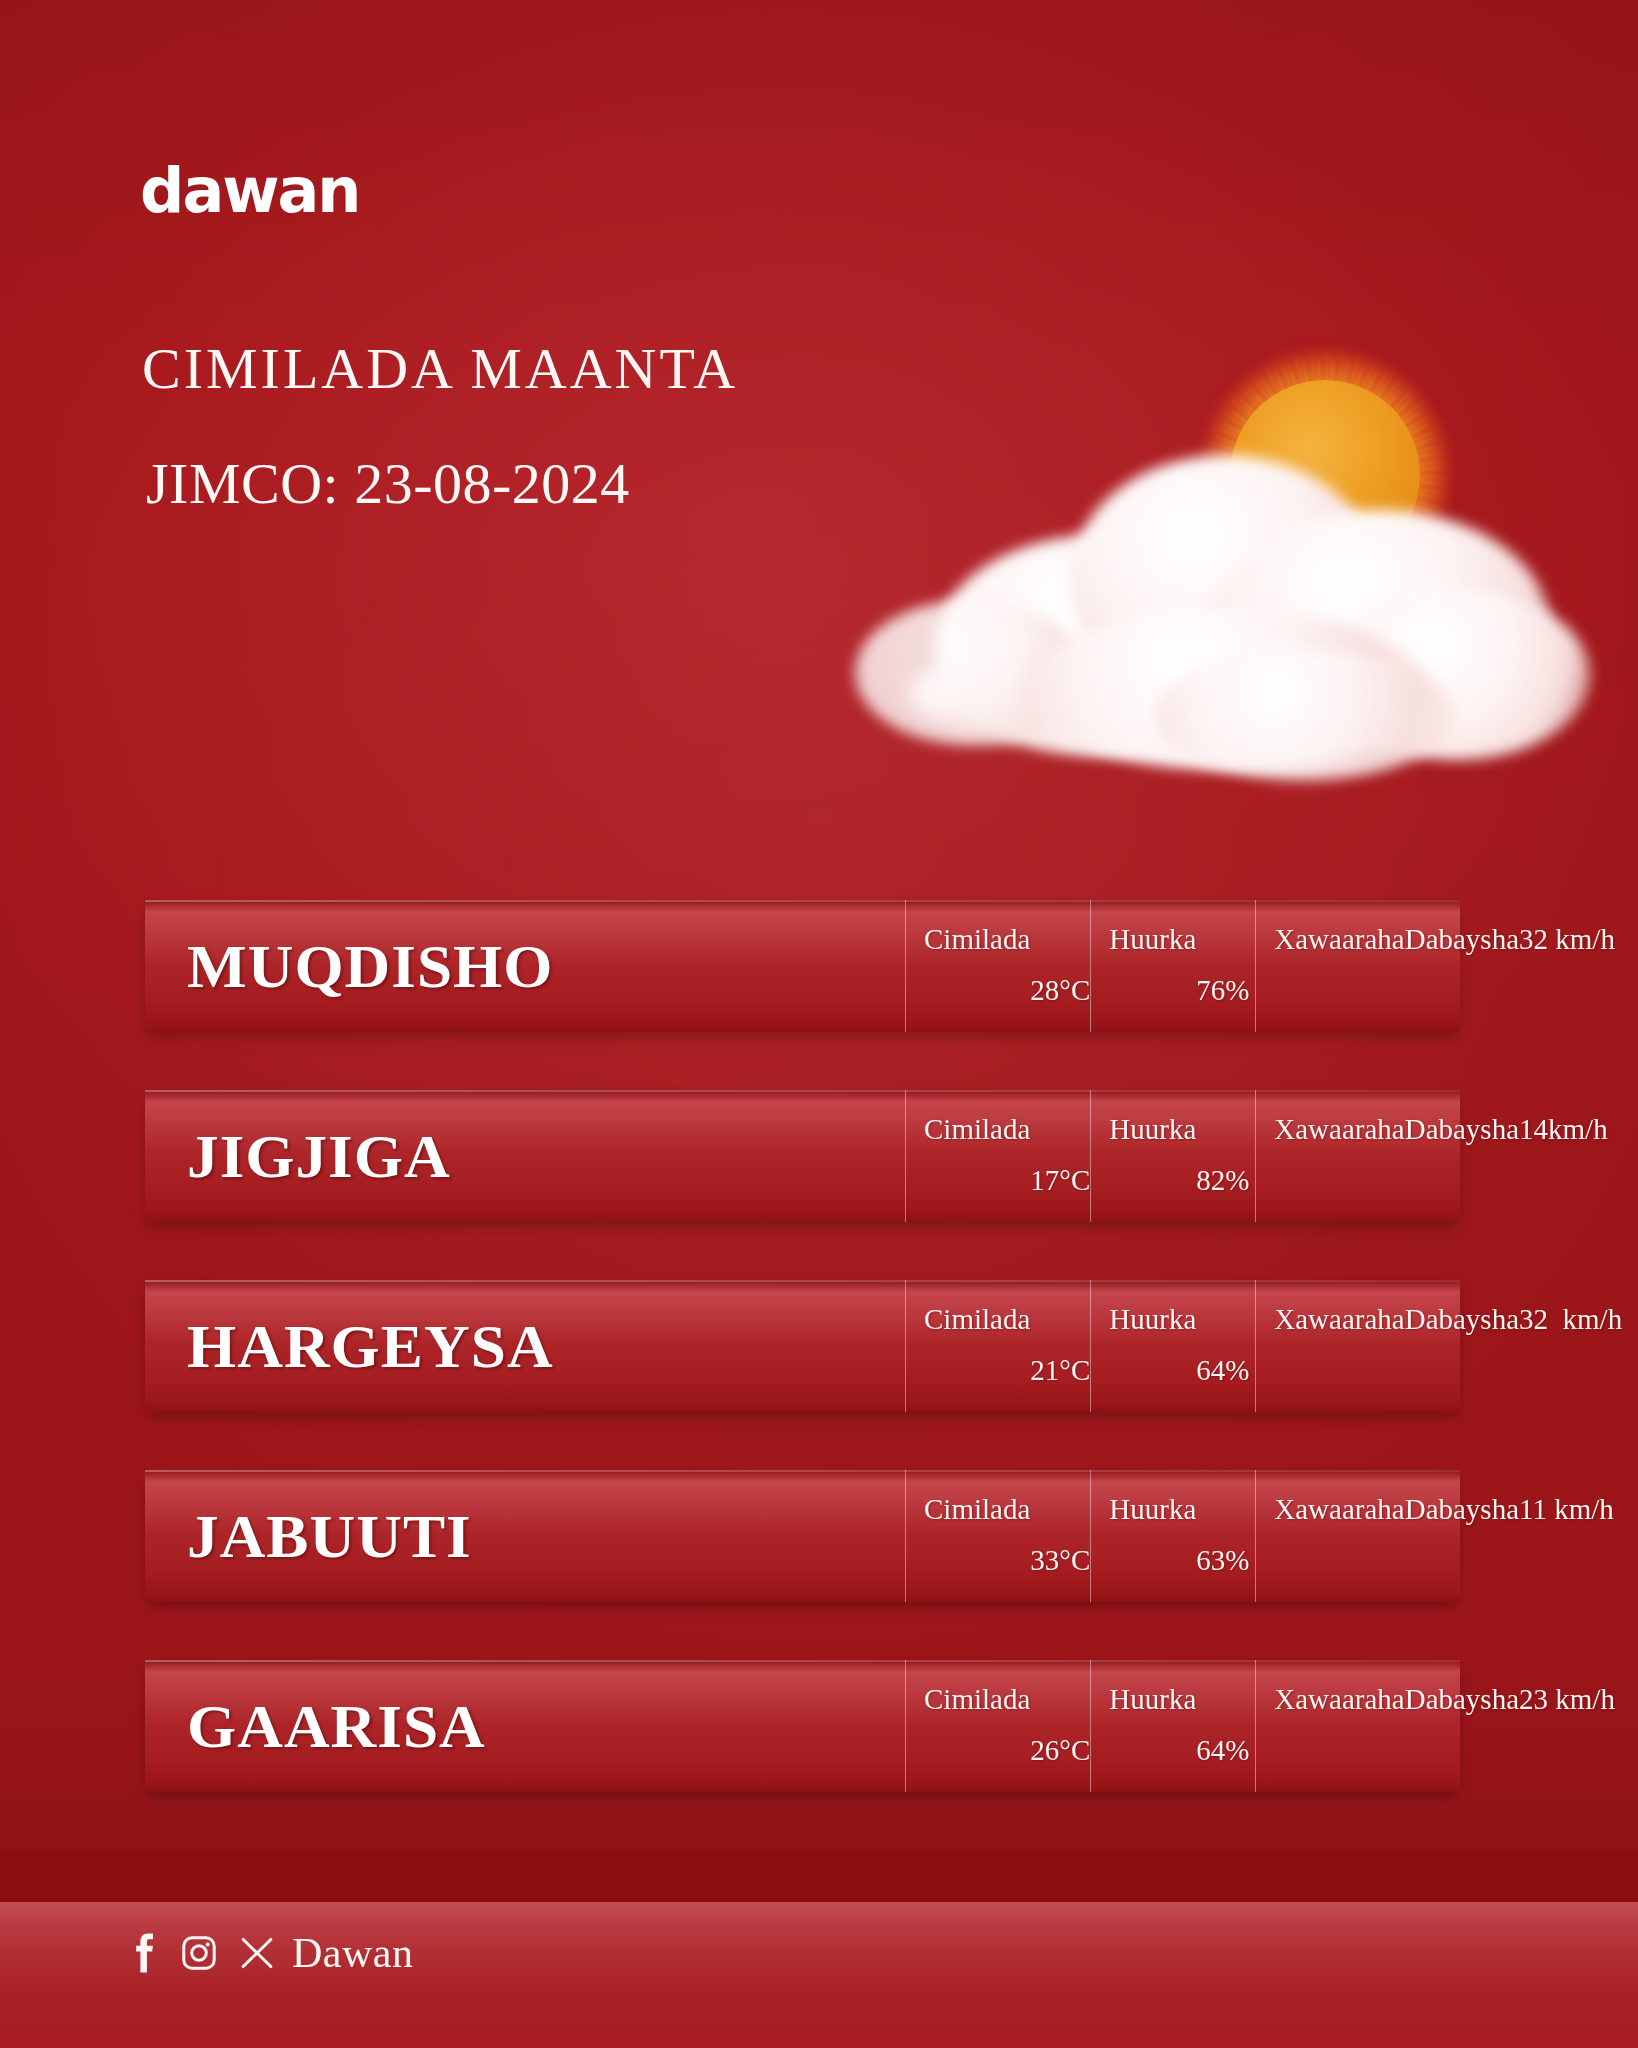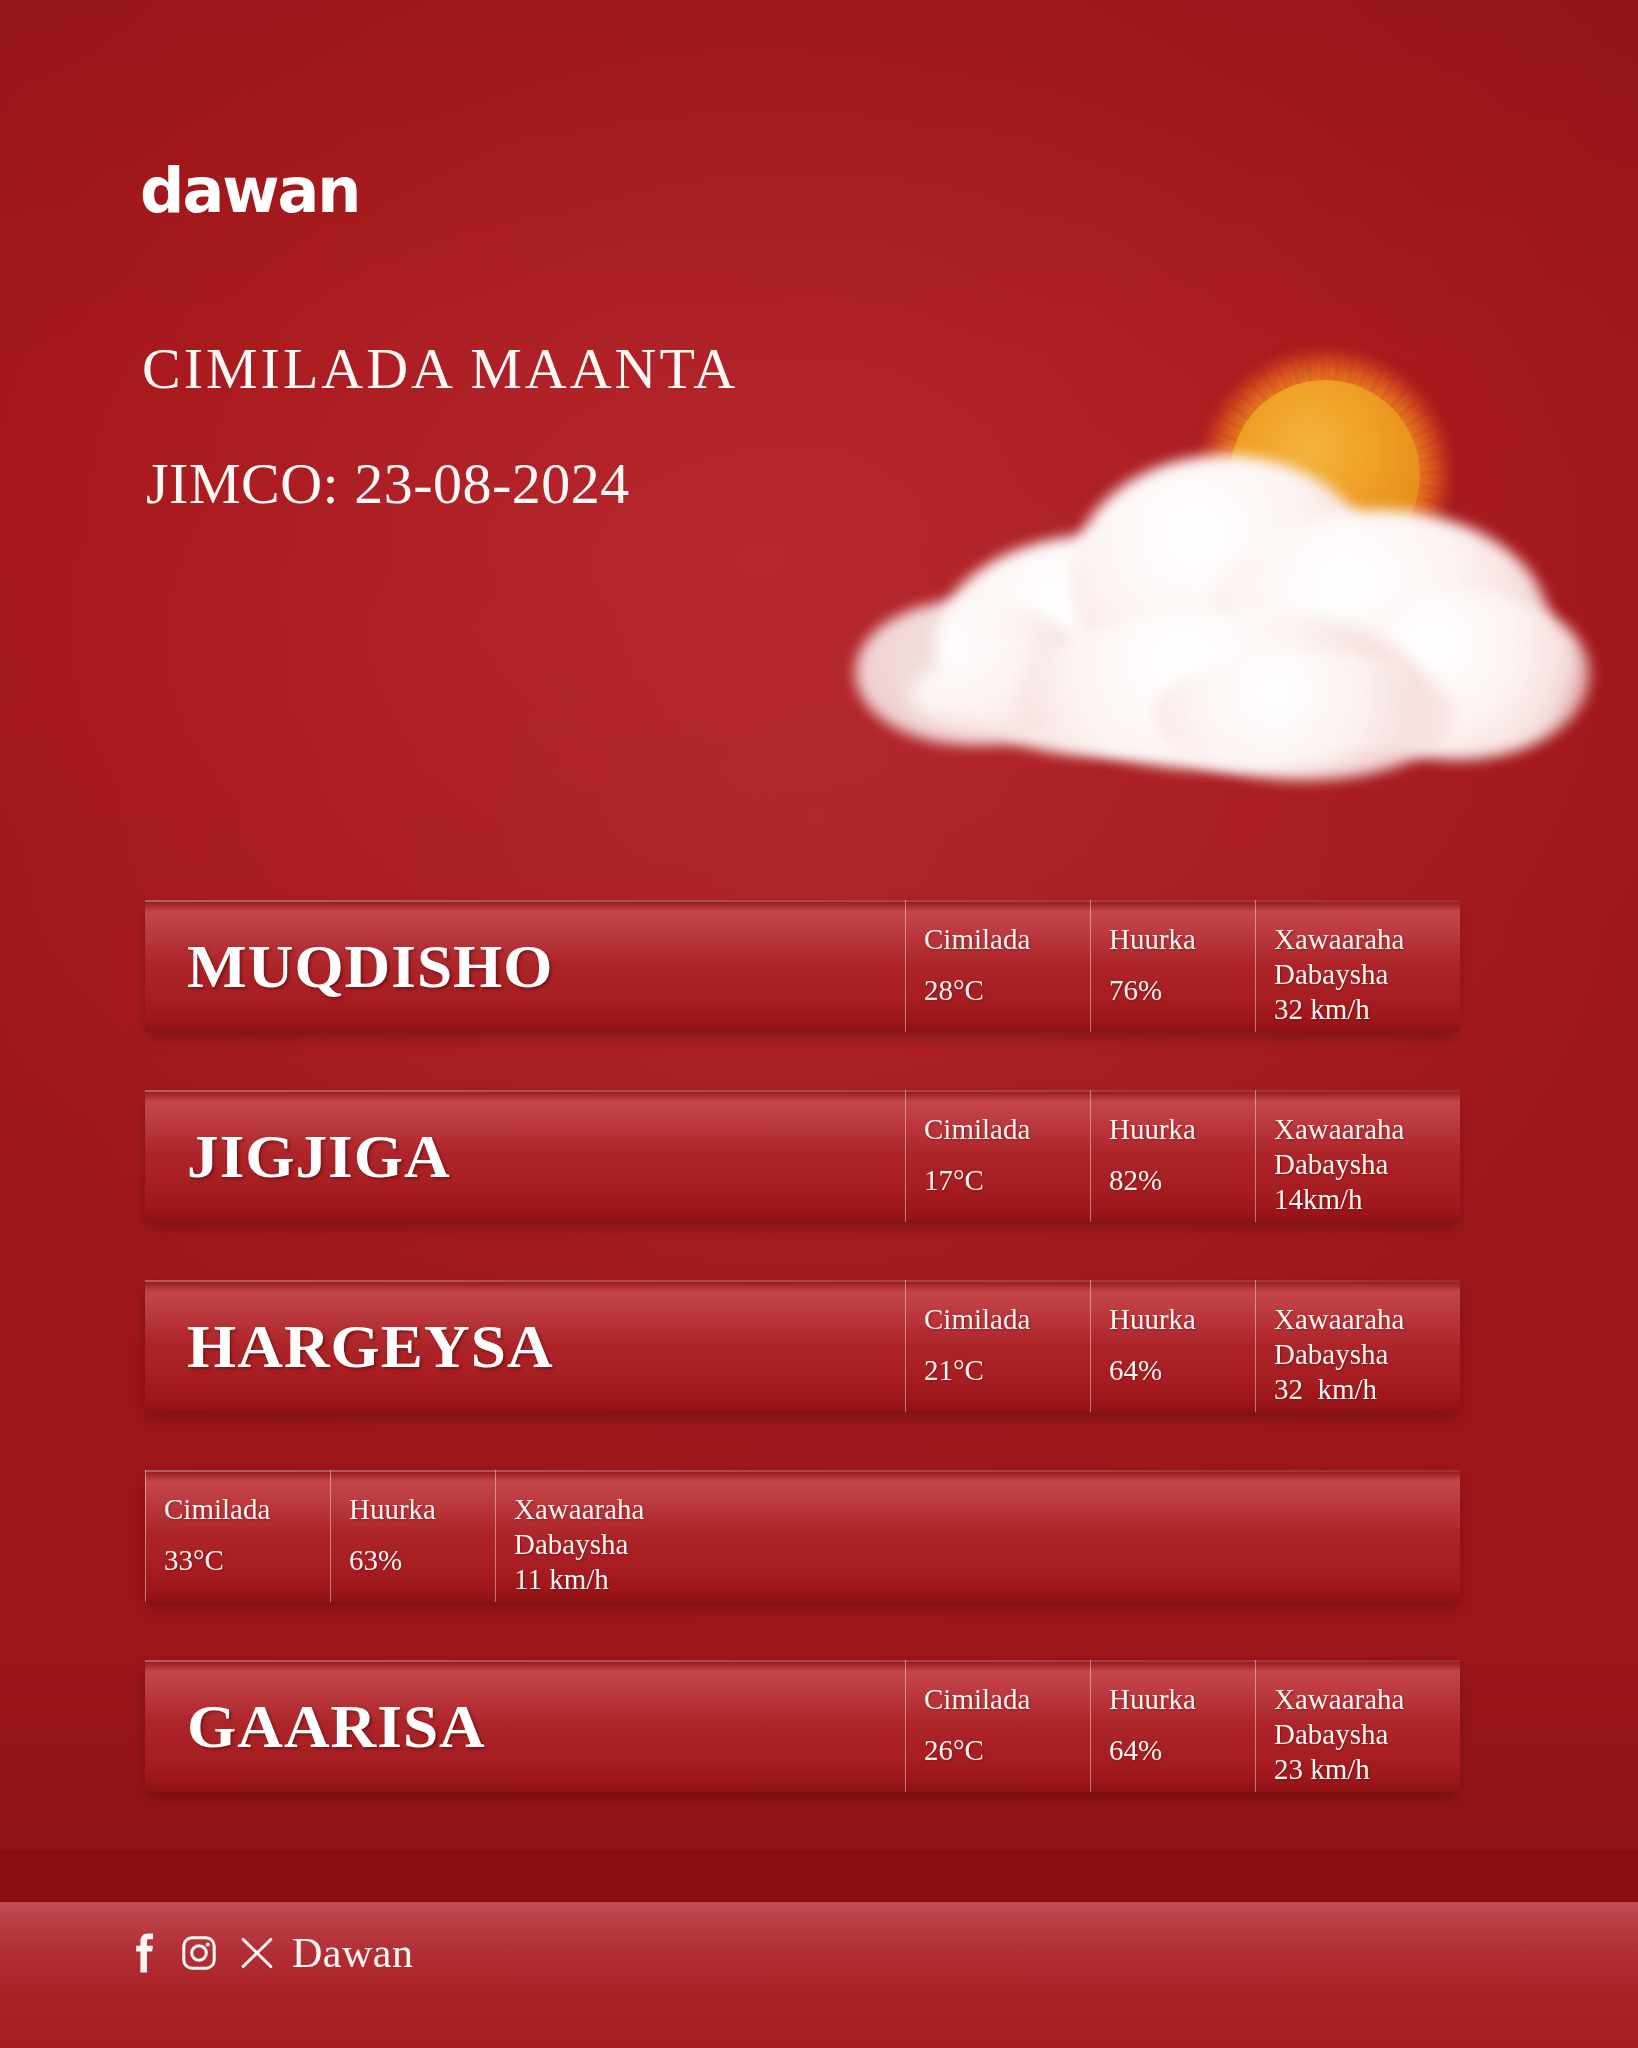--- a/index.html
+++ b/index.html
@@ -197,21 +197,20 @@
     text-shadow: 2px 2px 3px rgba(90,8,10,0.55);
     line-height:1;
     transform: scaleX(1.02);
     transform-origin:left center;
     white-space:nowrap;
   }
 
   .col {
     position:relative;
     display:flex;
-    flex-direction:column;
     justify-content:flex-start;
     padding:22px 0 0 18px;
     border-left:1px solid rgba(255,255,255,0.42);
   }
   .col-temp { flex:0 0 185px; }
   .col-hum  { flex:0 0 165px; }
   .col-wind { flex:1 1 auto; padding-right:16px; }
 
   .col-label {
     font-family:"Liberation Serif","DejaVu Serif",serif;
@@ -353,20 +352,23 @@
       </div>
       <div class="col col-wind">
         <span class="col-label">Xawaaraha</span>
         <span class="col-label">Dabaysha</span>
         <span class="wind-spacer"></span>
         <span class="col-value">32  km/h</span>
       </div>
     </div>
 
     <div class="row">
+      <div class="row-name">
+        <span class="city">JABUUTI</span>
+      </div>
       <div class="col col-temp">
         <span class="col-label">Cimilada</span>
         <span class="col-value">33°C</span>
       </div>
       <div class="col col-hum">
         <span class="col-label">Huurka</span>
         <span class="col-value">63%</span>
       </div>
       <div class="col col-wind">
         <span class="col-label">Xawaaraha</span>

